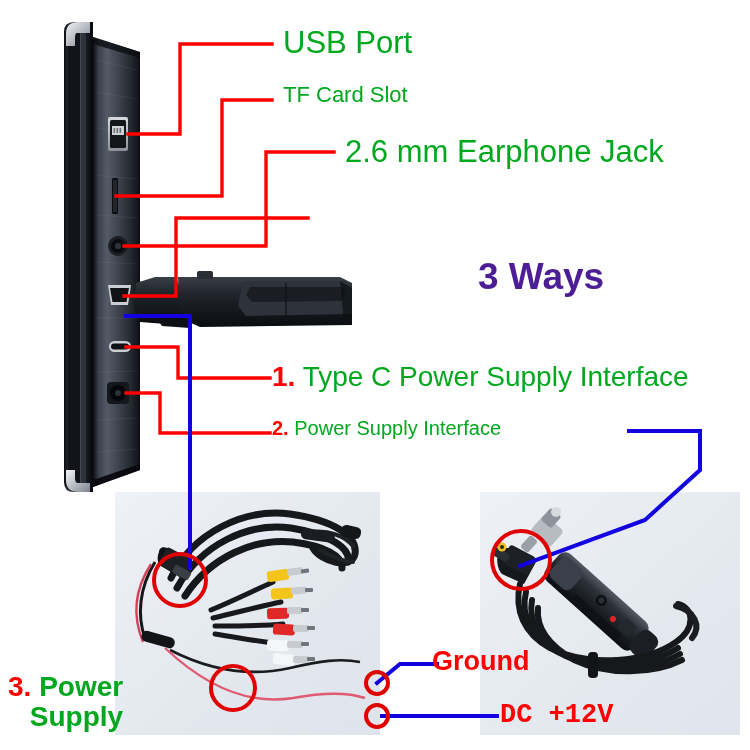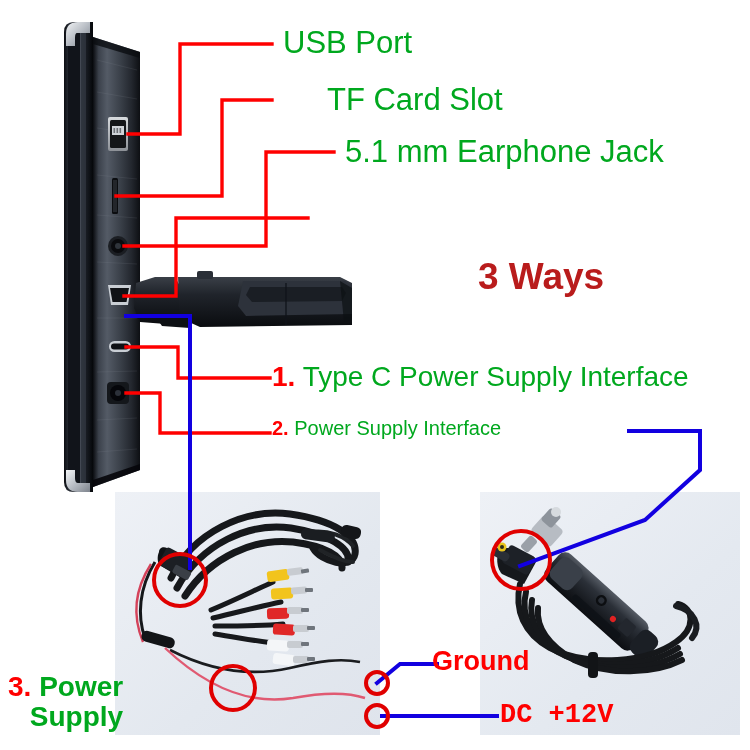--- a/index.html
+++ b/index.html
@@ -2,21 +2,21 @@
 <html><head>
 <meta charset="utf-8">
 <style>
   html,body{margin:0;padding:0;background:#ffffff;}
   body{width:750px;height:750px;overflow:hidden;
        font-family:"Liberation Sans","DejaVu Sans",sans-serif;}
   #stage{position:relative;width:660px;height:750px;background:#fff;}
   .lbl{position:absolute;white-space:nowrap;line-height:1;}
   .green{color:#00a81e;}
   .red{color:#ff0000;}
-  .blue{color:#b91c1c;}
+  .blue{color:#4c1d95;}
   .bold{font-weight:bold;}
   svg.overlay{position:absolute;left:0;top:0;width:750px;height:750px;overflow:visible;}
   .photo{position:absolute;background:#e8ecf2;overflow:hidden;}
 </style>
 </head>
 <body>
 
 <div id="stage">
 
   <svg class="overlay" viewBox="0 0 750 750">
@@ -296,23 +296,23 @@
       <circle cx="180" cy="580" r="26"></circle>
       <circle cx="233" cy="688" r="22"></circle>
       <circle cx="377" cy="683" r="11"></circle>
       <circle cx="377" cy="716" r="11"></circle>
       <circle cx="521" cy="560" r="29"></circle>
     </g>
   </svg>
 
   <div class="lbl green" style="left:283px;top:27px;font-size:31px;">USB Port</div>
 
-  <div class="lbl green" style="left:283px;top:84px;font-size:31px;margin-left:44px;">TF Card Slot</div>
-
-  <div class="lbl green" style="left:345px;top:136px;font-size:31px;">5.1 mm Earphone Jack</div>
+  <div class="lbl green" style="left:283px;top:84px;font-size:22px;">TF Card Slot</div>
+
+  <div class="lbl green" style="left:345px;top:136px;font-size:31px;">2.6 mm Earphone Jack</div>
 
 
   <div class="lbl blue bold" style="left:478px;top:258px;font-size:37px;">3 Ways</div>
 
 
   <div class="lbl" style="left:272px;top:363px;font-size:28px;">
     <span class="red bold">1.</span>
     <span class="green">Type C Power Supply Interface</span>
   </div>
 

